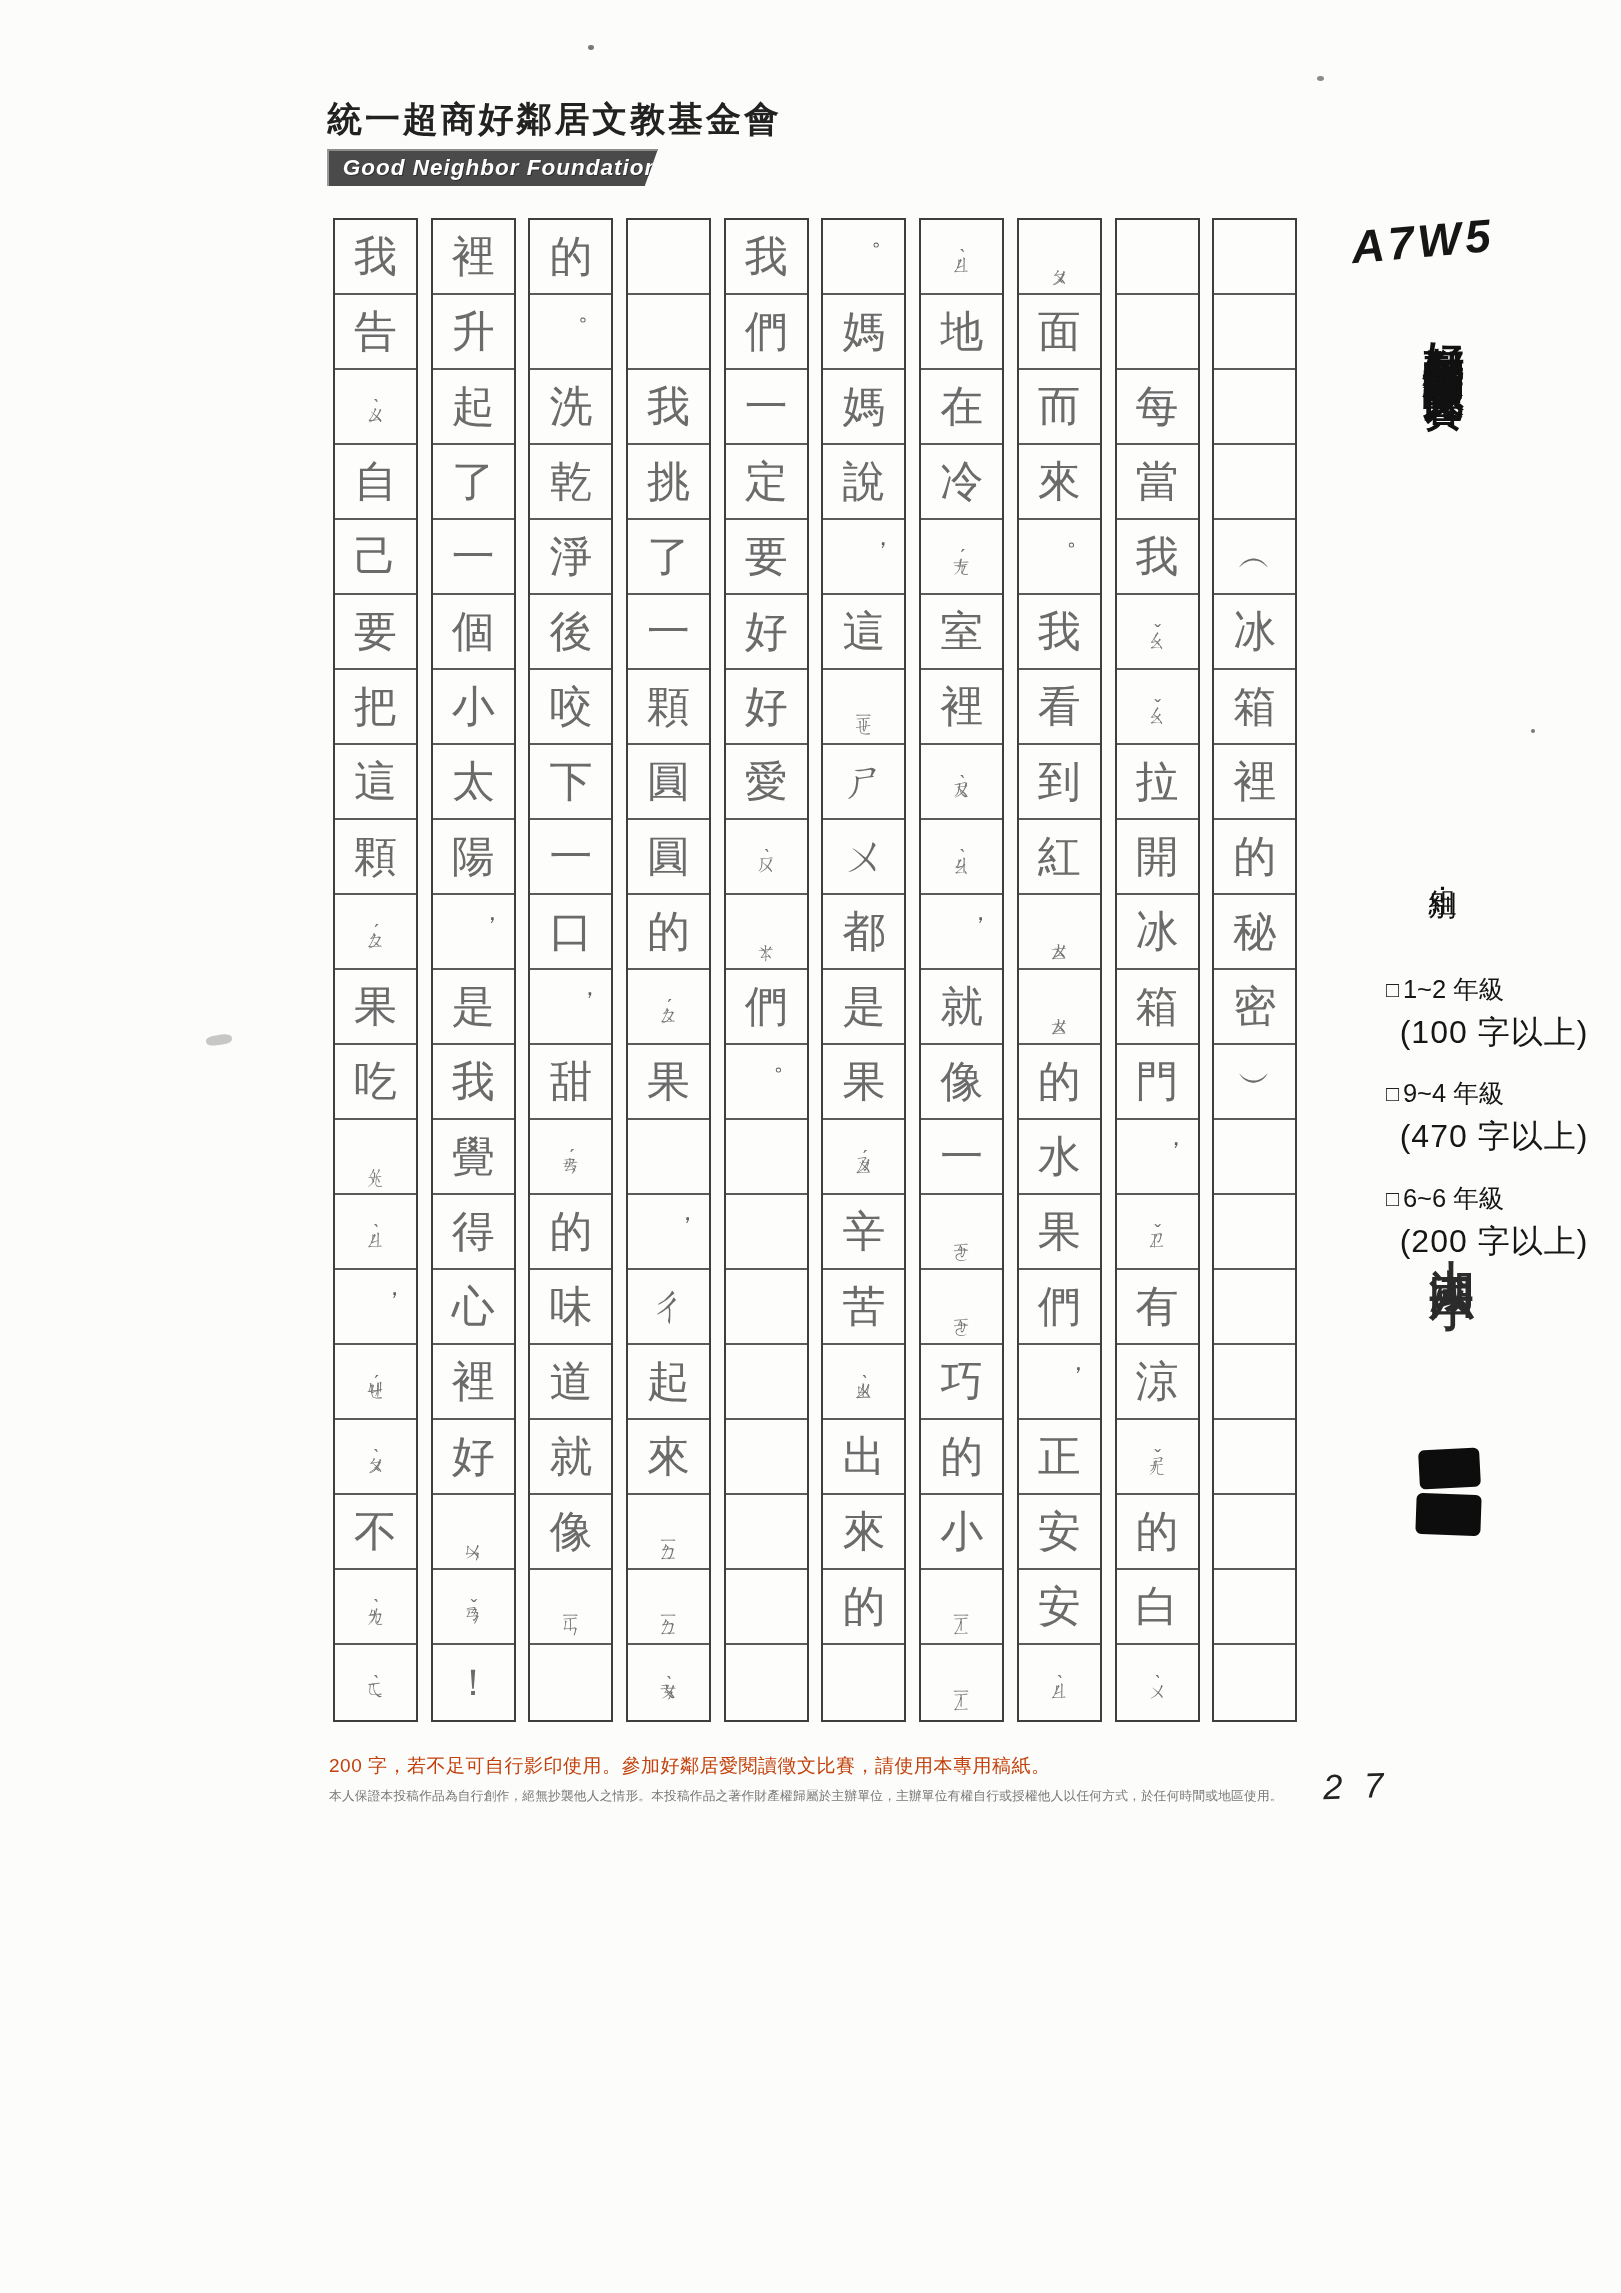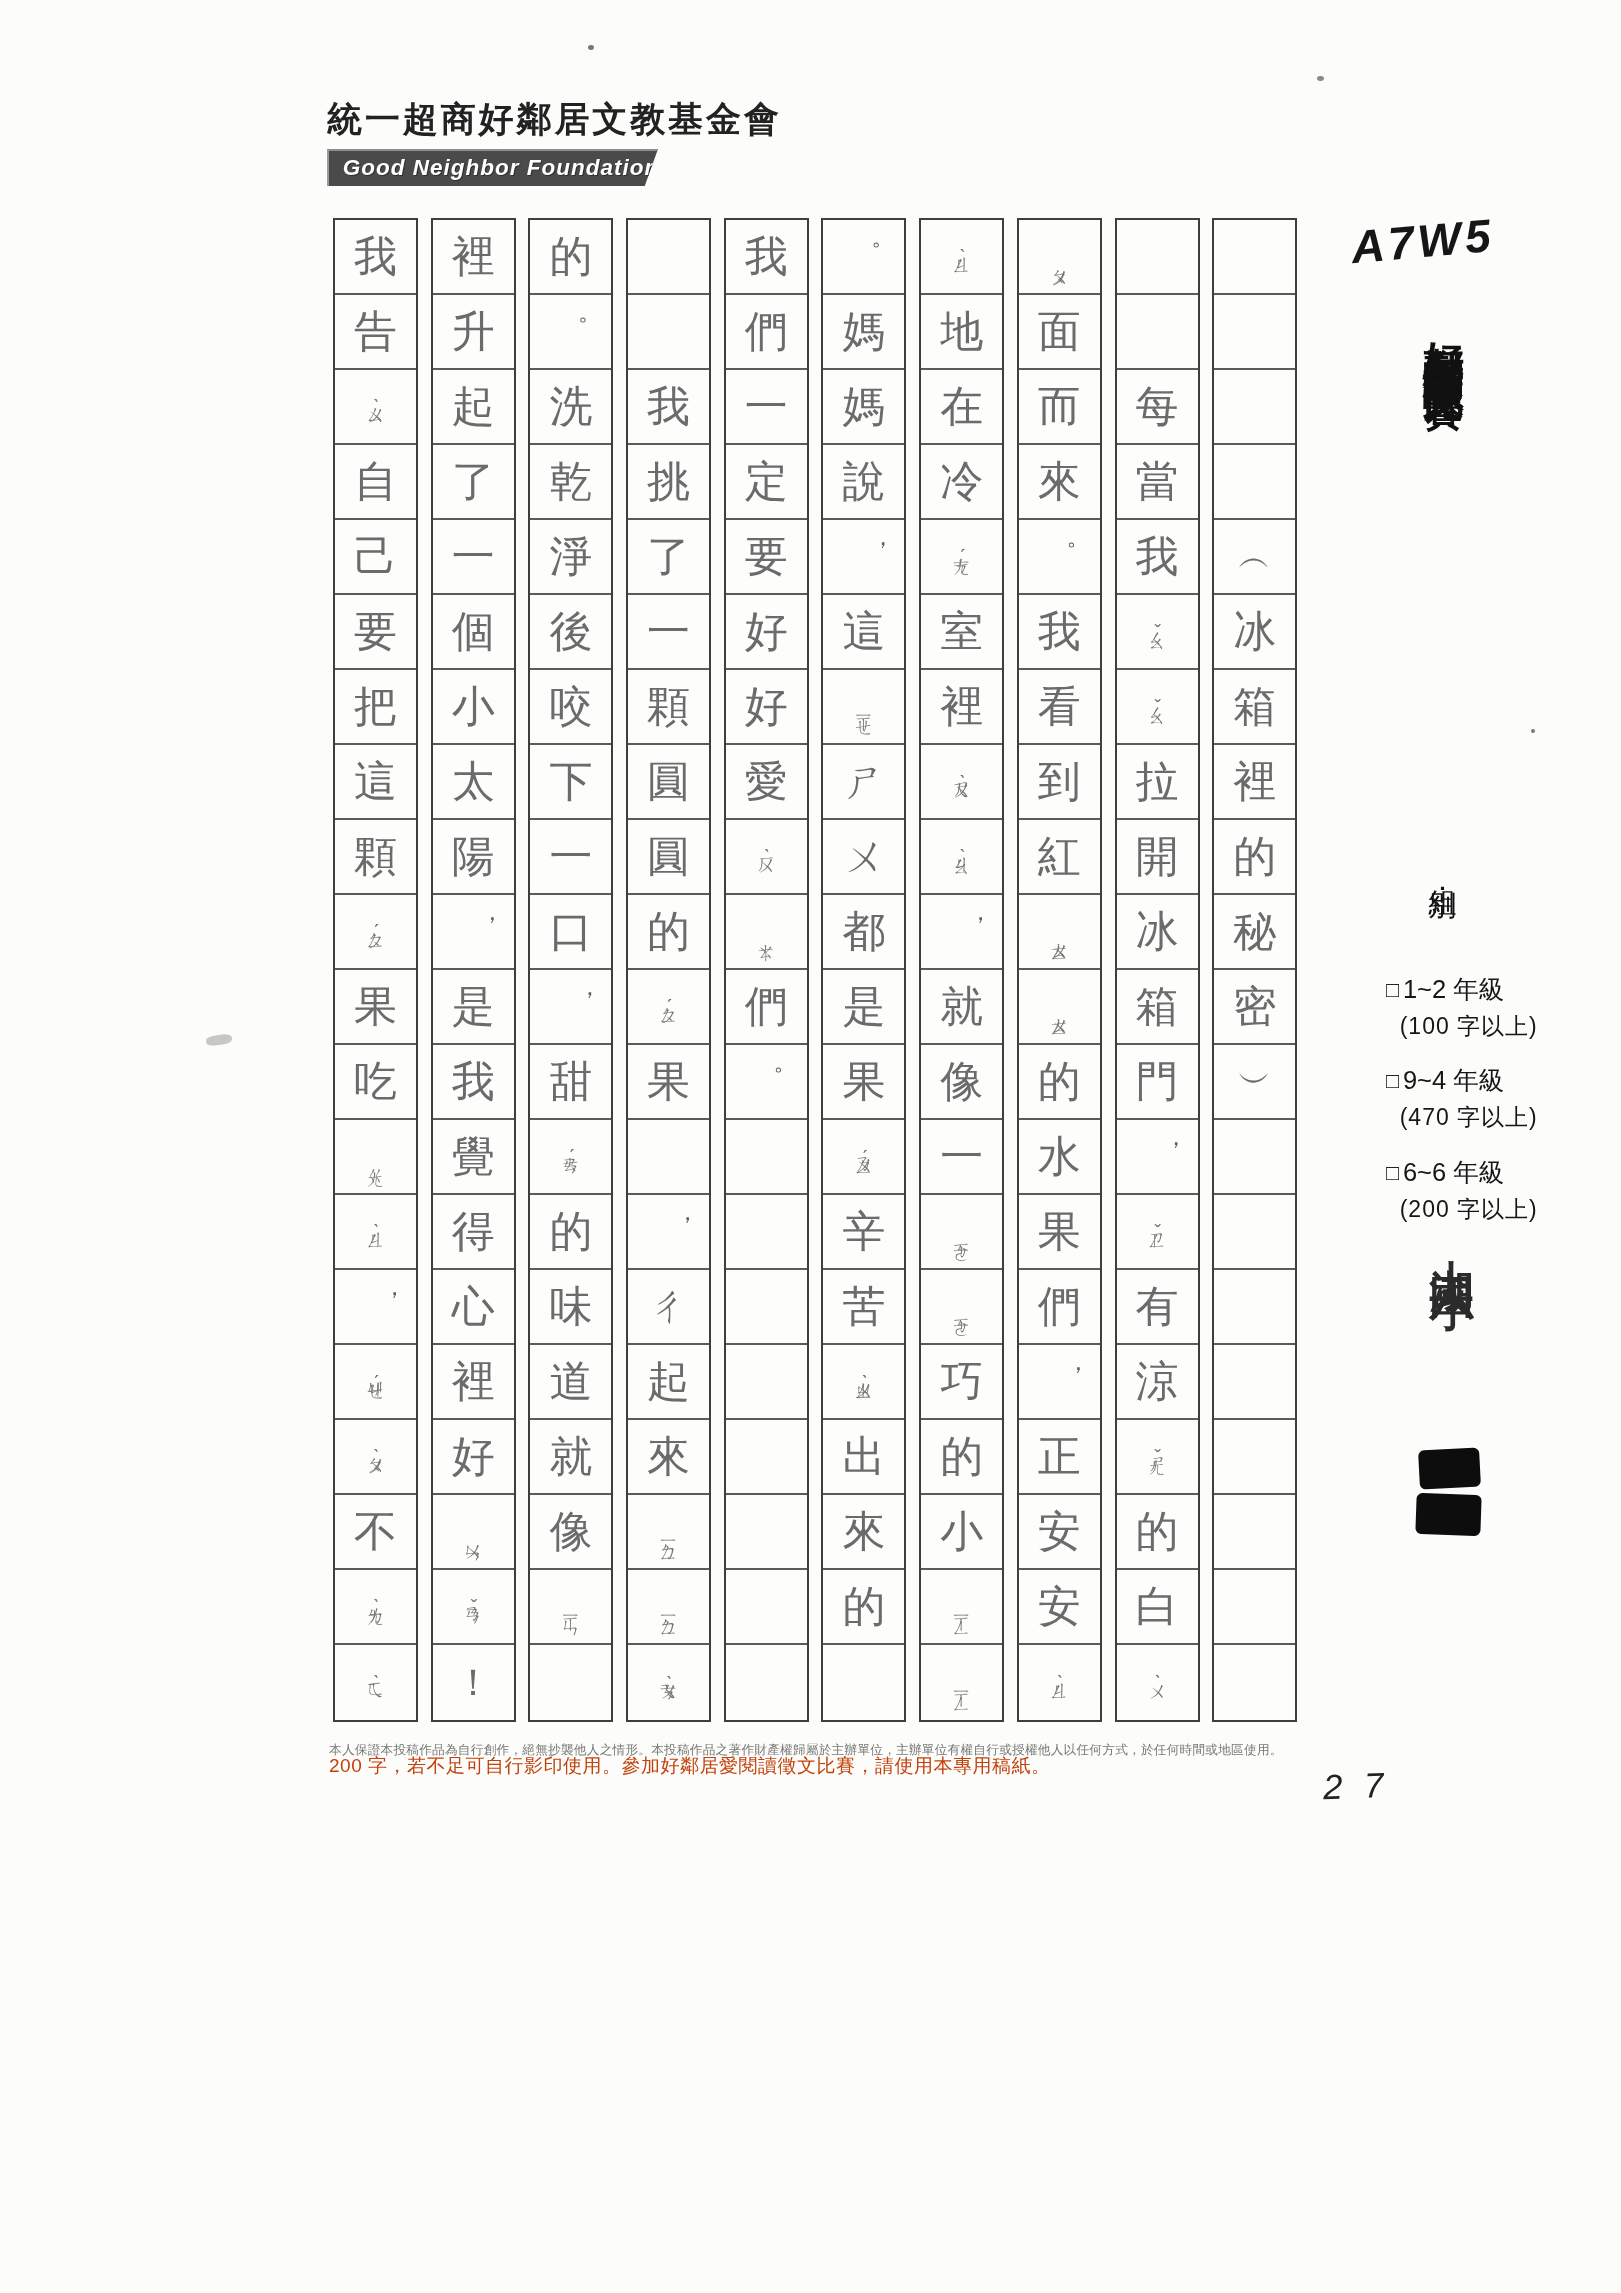--- a/index.html
+++ b/index.html
@@ -58,37 +58,37 @@
   }
   .group-label{
     position:absolute;left:1423px;top:868px;
     writing-mode:vertical-rl;text-orientation:upright;
     font-size:28px;color:#111;letter-spacing:2px;
   }
   .groups{position:absolute;left:1386px;top:972px;width:225px;}
   .group-option{margin-bottom:21.6px;}
   .opt-line{display:flex;align-items:center;font-size:25.5px;color:#161616;}
   .checkbox-icon{font-size:21.6px;margin-right:3.9px;color:#222;line-height:1;}
-  .opt-note{font-size:23px;color:#161616;margin:3.9px 0 0 13.7px;letter-spacing:1px;}
+  .opt-note{font-size:32px;color:#161616;margin:3.9px 0 0 13.7px;letter-spacing:1px;}
   
   .school{
     position:absolute;left:1423px;top:1225px;height:225px;
     writing-mode:vertical-rl;text-orientation:upright;
     font-size:44px;color:#2b2b2b;letter-spacing:8.8px;font-weight:600;
   }
   .redact{position:absolute;background:#0d0d0d;border-radius:5.9px;}
   .redact.r1{left:1419px;top:1449px;width:61px;height:39px;transform:rotate(-3deg);}
   .redact.r2{left:1416px;top:1494px;width:65px;height:41px;transform:rotate(2deg);}
   
   .footer-line1{
     position:absolute;left:329px;top:1753px;width:882px;
     font-size:19px;color:#c2410c;letter-spacing:0.5px;
   }
   .footer-line2{
-    position:absolute;left:329px;top:1742px;width:980px;
+    position:absolute;left:329px;top:1788px;width:980px;
     font-size:12.7px;color:#6a6a6a;letter-spacing:0.2px;opacity:.9;
   }
   .page-number{
     position:absolute;left:1323px;top:1766px;font-size:35px;color:#222;
     font-style:italic;letter-spacing:5.9px;transform:rotate(-2deg);
   }
   
   .speck{position:absolute;background:#777;border-radius:50%;}
   .s1{left:588px;top:45px;width:5.9px;height:4.9px;}
   .s2{left:1317px;top:76px;width:6.9px;height:4.9px;background:#8a8a8a;}

